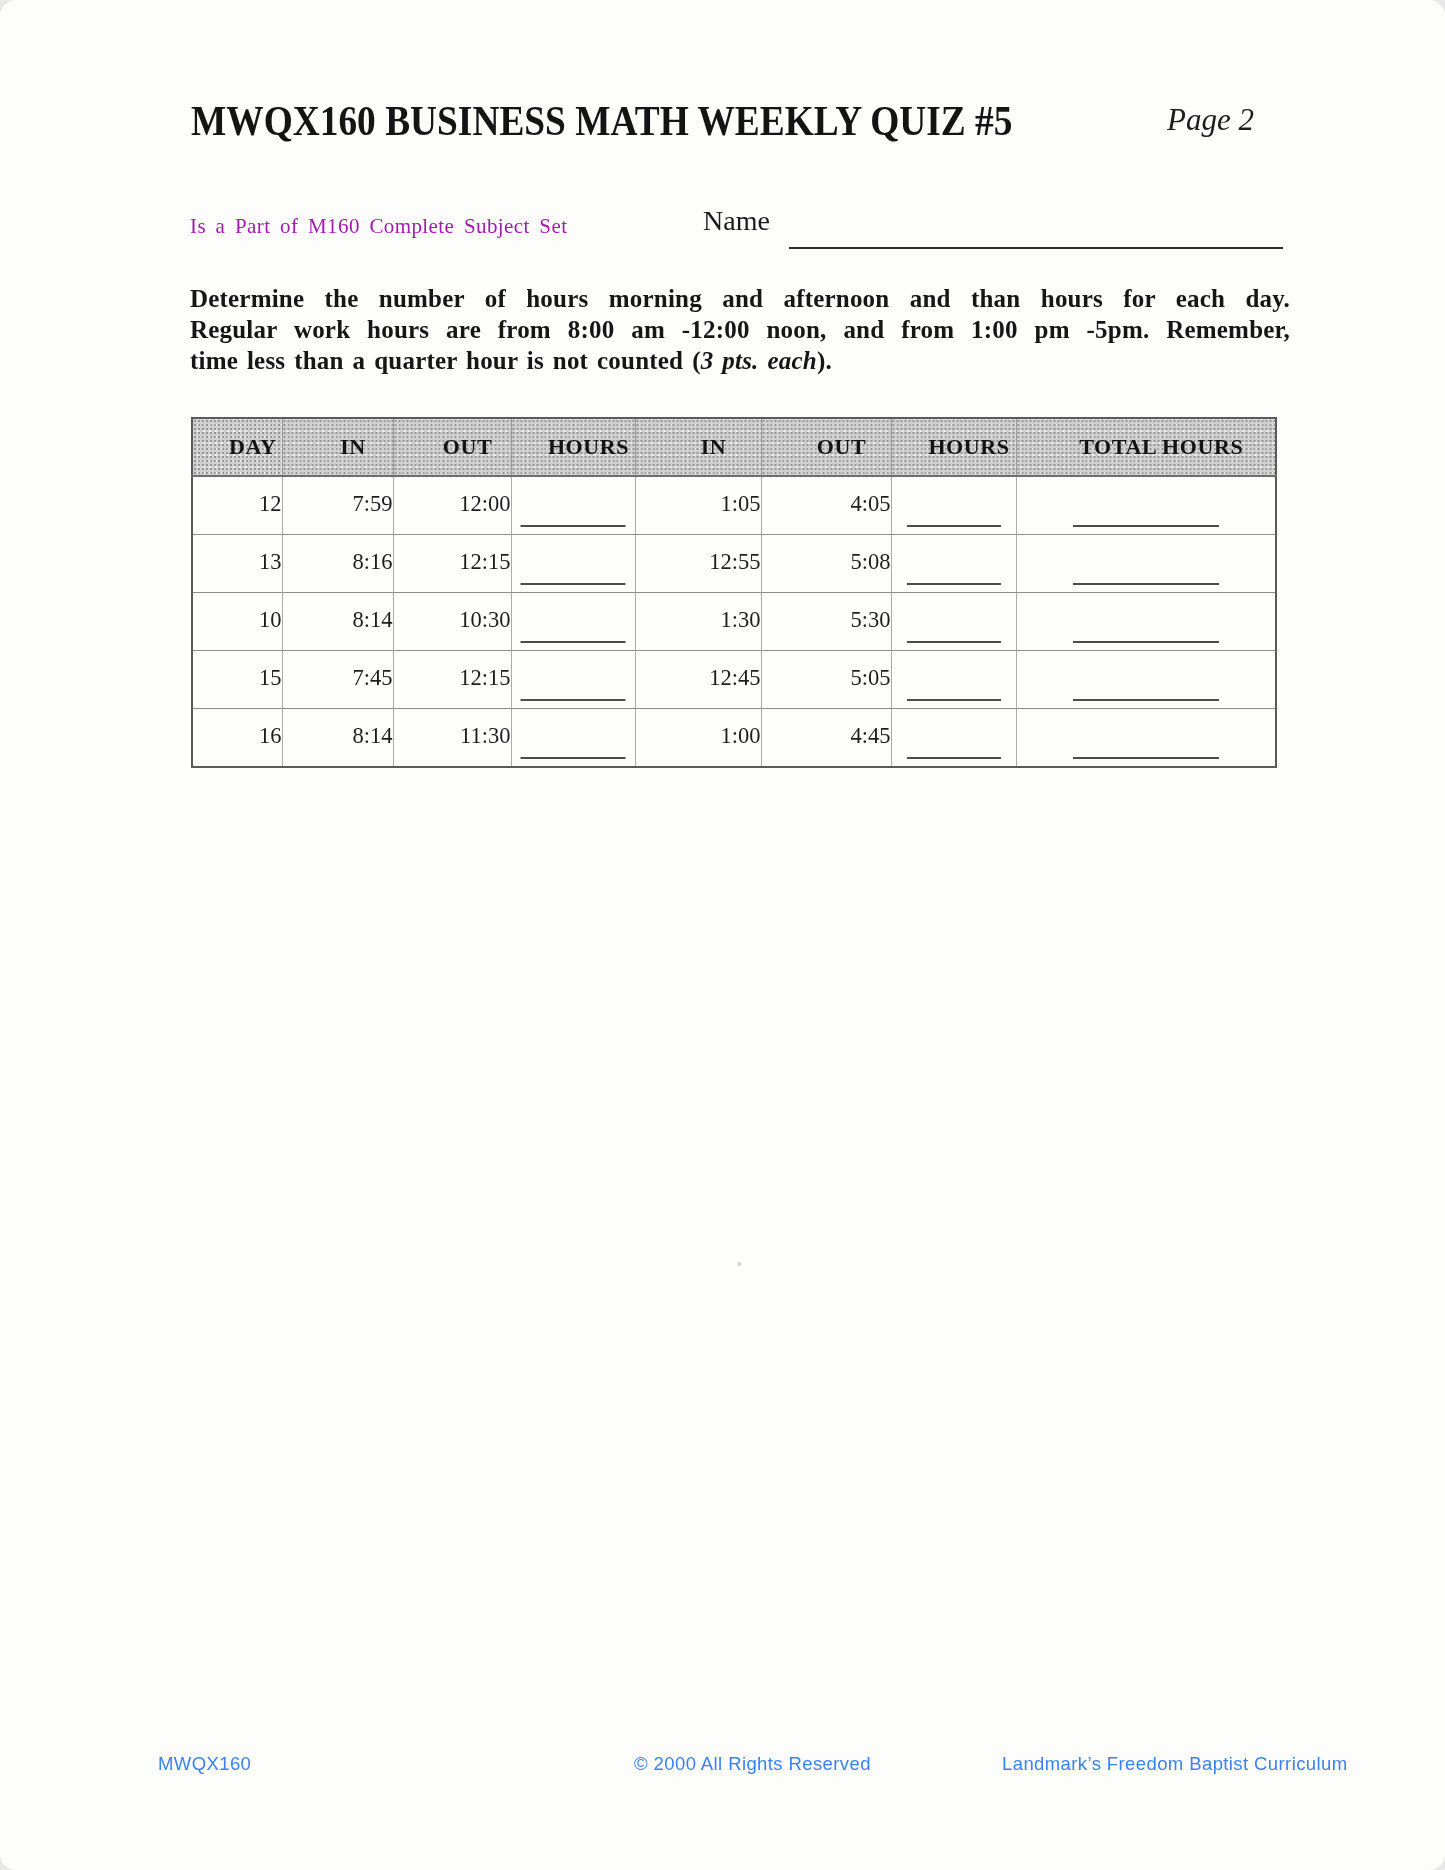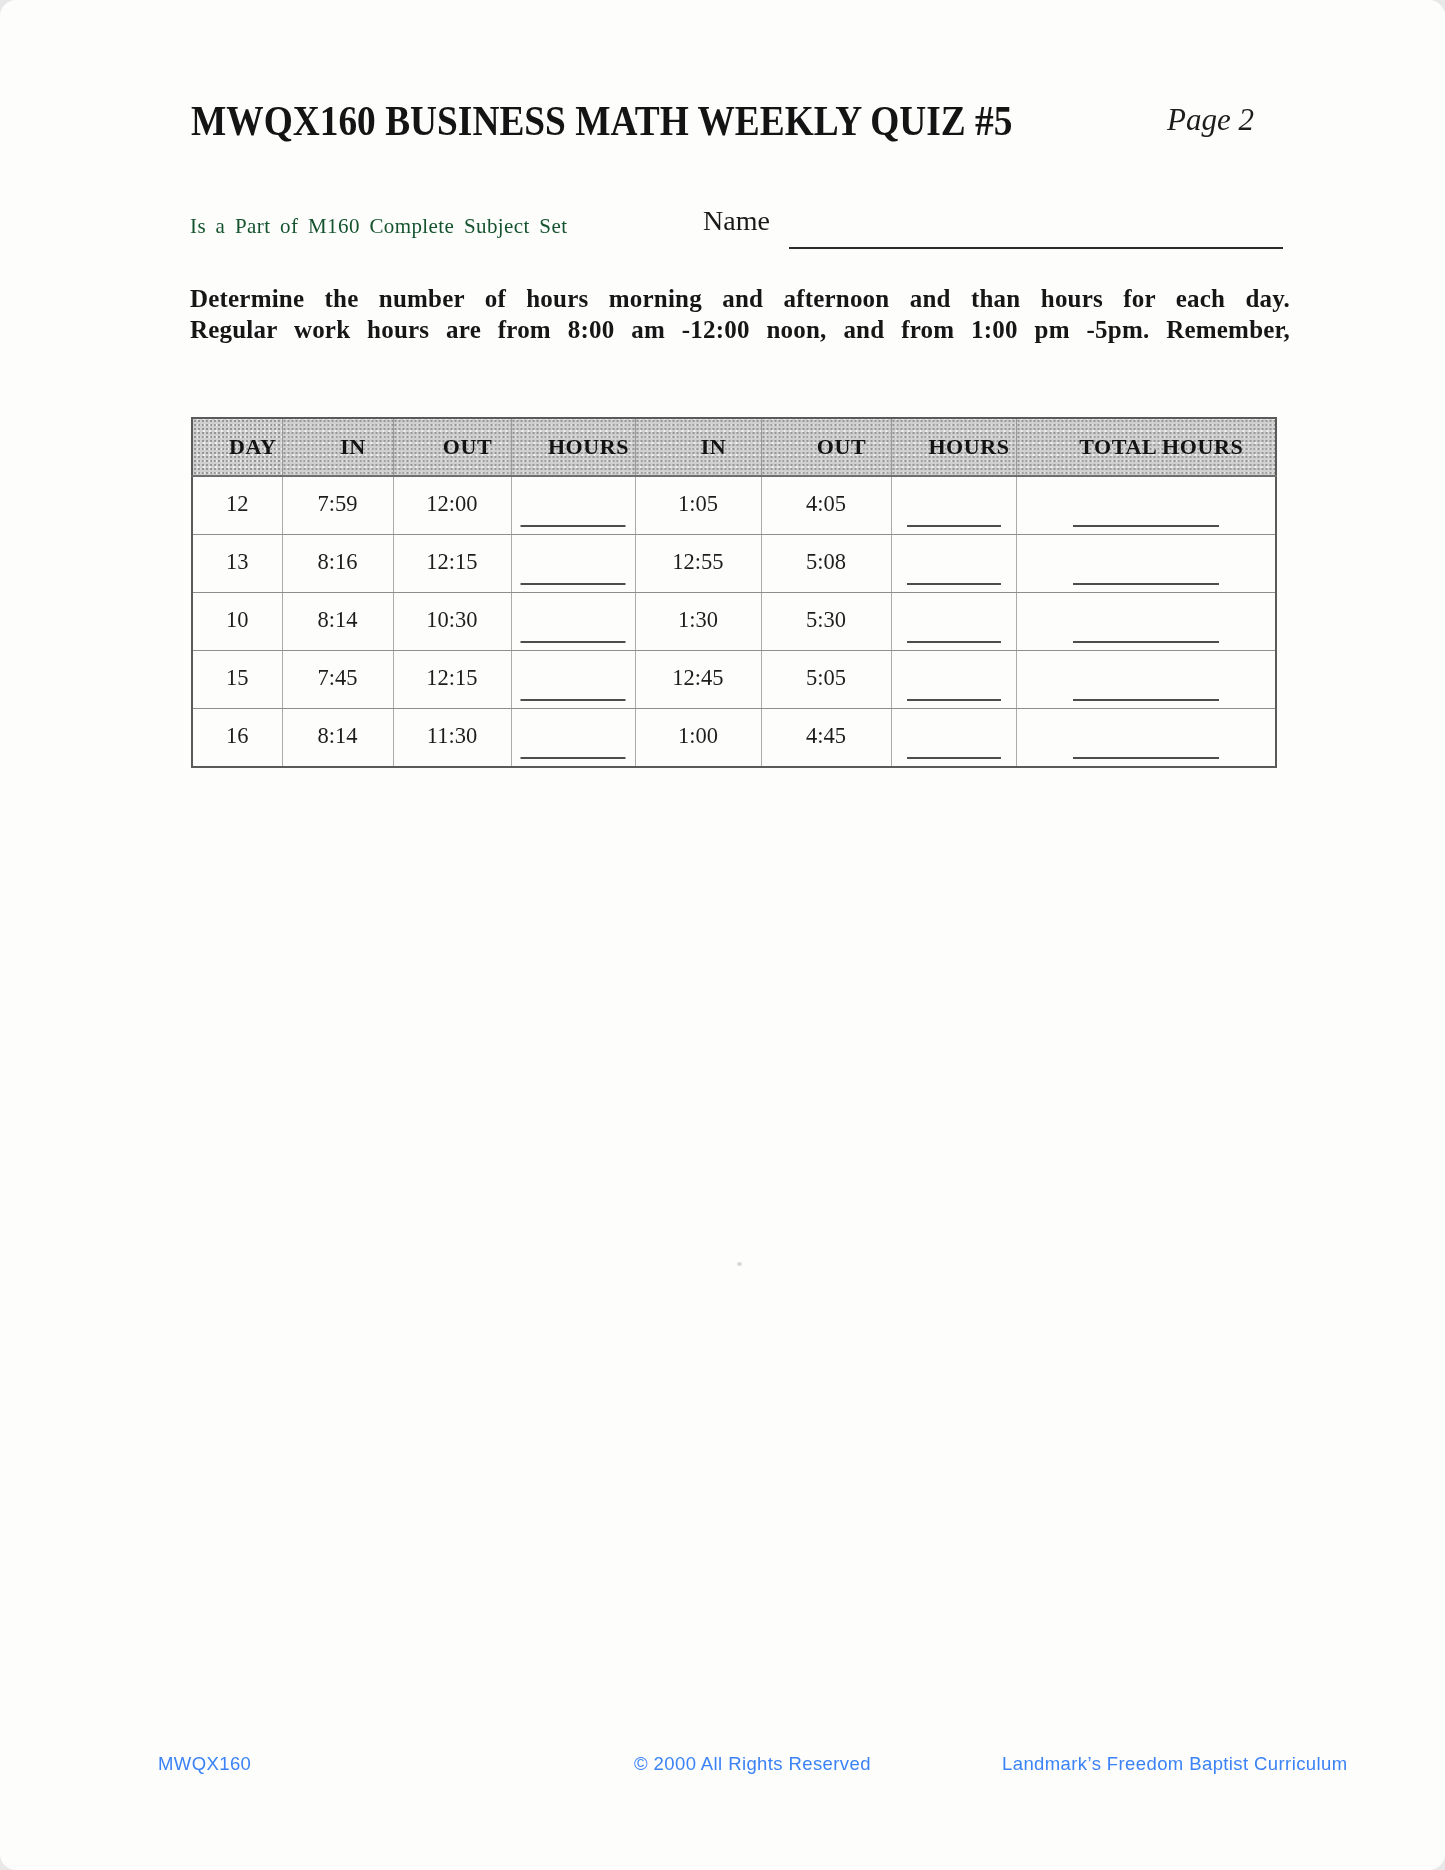--- a/index.html
+++ b/index.html
@@ -23,21 +23,21 @@
   }
   .page-num{
     position:absolute;left:1167px;top:104px;
     font-size:31px;font-style:italic;line-height:1;
     color:#1c1c1c;white-space:nowrap;
   }
   .subject-note{
     position:absolute;left:190px;top:216px;
     font-size:21px;line-height:1;
     letter-spacing:0.4px;word-spacing:4px;
-    color:#14532d;white-space:nowrap;
+    color:#a21caf;white-space:nowrap;
   }
   .name-label{
     position:absolute;left:703px;top:207px;
     font-size:28px;line-height:1;color:#1a1a1a;
   }
   .name-line{
     position:absolute;left:789px;top:247px;
     width:494px;height:0;
     border-top:2px solid #2c2c2c;
   }
@@ -70,21 +70,21 @@
     background-image:
       radial-gradient(rgba(80,80,80,0.45) 0.8px, transparent 1.1px),
       radial-gradient(rgba(255,255,255,0.7) 0.8px, transparent 1.1px);
     background-size:4px 4px,6px 6px;
     background-position:0 0,2px 3px;
     border-bottom:2px solid #6e6e6e;
     padding-left:32px;
   }
   .time-table td{
     height:53px;
-    font-size:22.5px;text-align:center;vertical-align:middle;
+    font-size:22.5px;text-align:right;vertical-align:middle;
     color:#1d1d1d;position:relative;
     border-left:1px solid #ababab;border-right:1px solid #ababab;
     border-top:1px solid #8f8f8f;border-bottom:1px solid #8f8f8f;
     padding:0 0 4px 0;
   }
   .blank-u{
     position:absolute;bottom:7px;left:50%;
     transform:translateX(-50%);
     height:0;border-top:2px solid #4d4d4d;
     display:block;
@@ -114,20 +114,21 @@
   <h1 class="quiz-title">MWQX160 BUSINESS MATH WEEKLY QUIZ #5</h1>
   <span class="page-num">Page 2</span>
 
   <div class="subject-note">Is a Part of M160 Complete Subject Set</div>
   <div class="name-label">Name</div>
   <div class="name-line"></div>
 
   <div class="instructions">
     <div class="instr-line justify">Determine the number of hours morning and afternoon and than hours for each day.</div>
     <div class="instr-line justify">Regular work hours are from 8:00 am -12:00 noon, and from 1:00 pm -5pm. Remember,</div>
+    <div class="instr-line"><span>time less than a quarter hour is not counted (</span><span class="ital">3 pts. each</span><span>).</span></div>
   </div>
 
   <table class="time-table">
     <colgroup>
         <col style="width: 90px;">
         <col style="width: 111px;">
         <col style="width: 118px;">
         <col style="width: 124px;">
         <col style="width: 126px;">
         <col style="width: 130px;">

